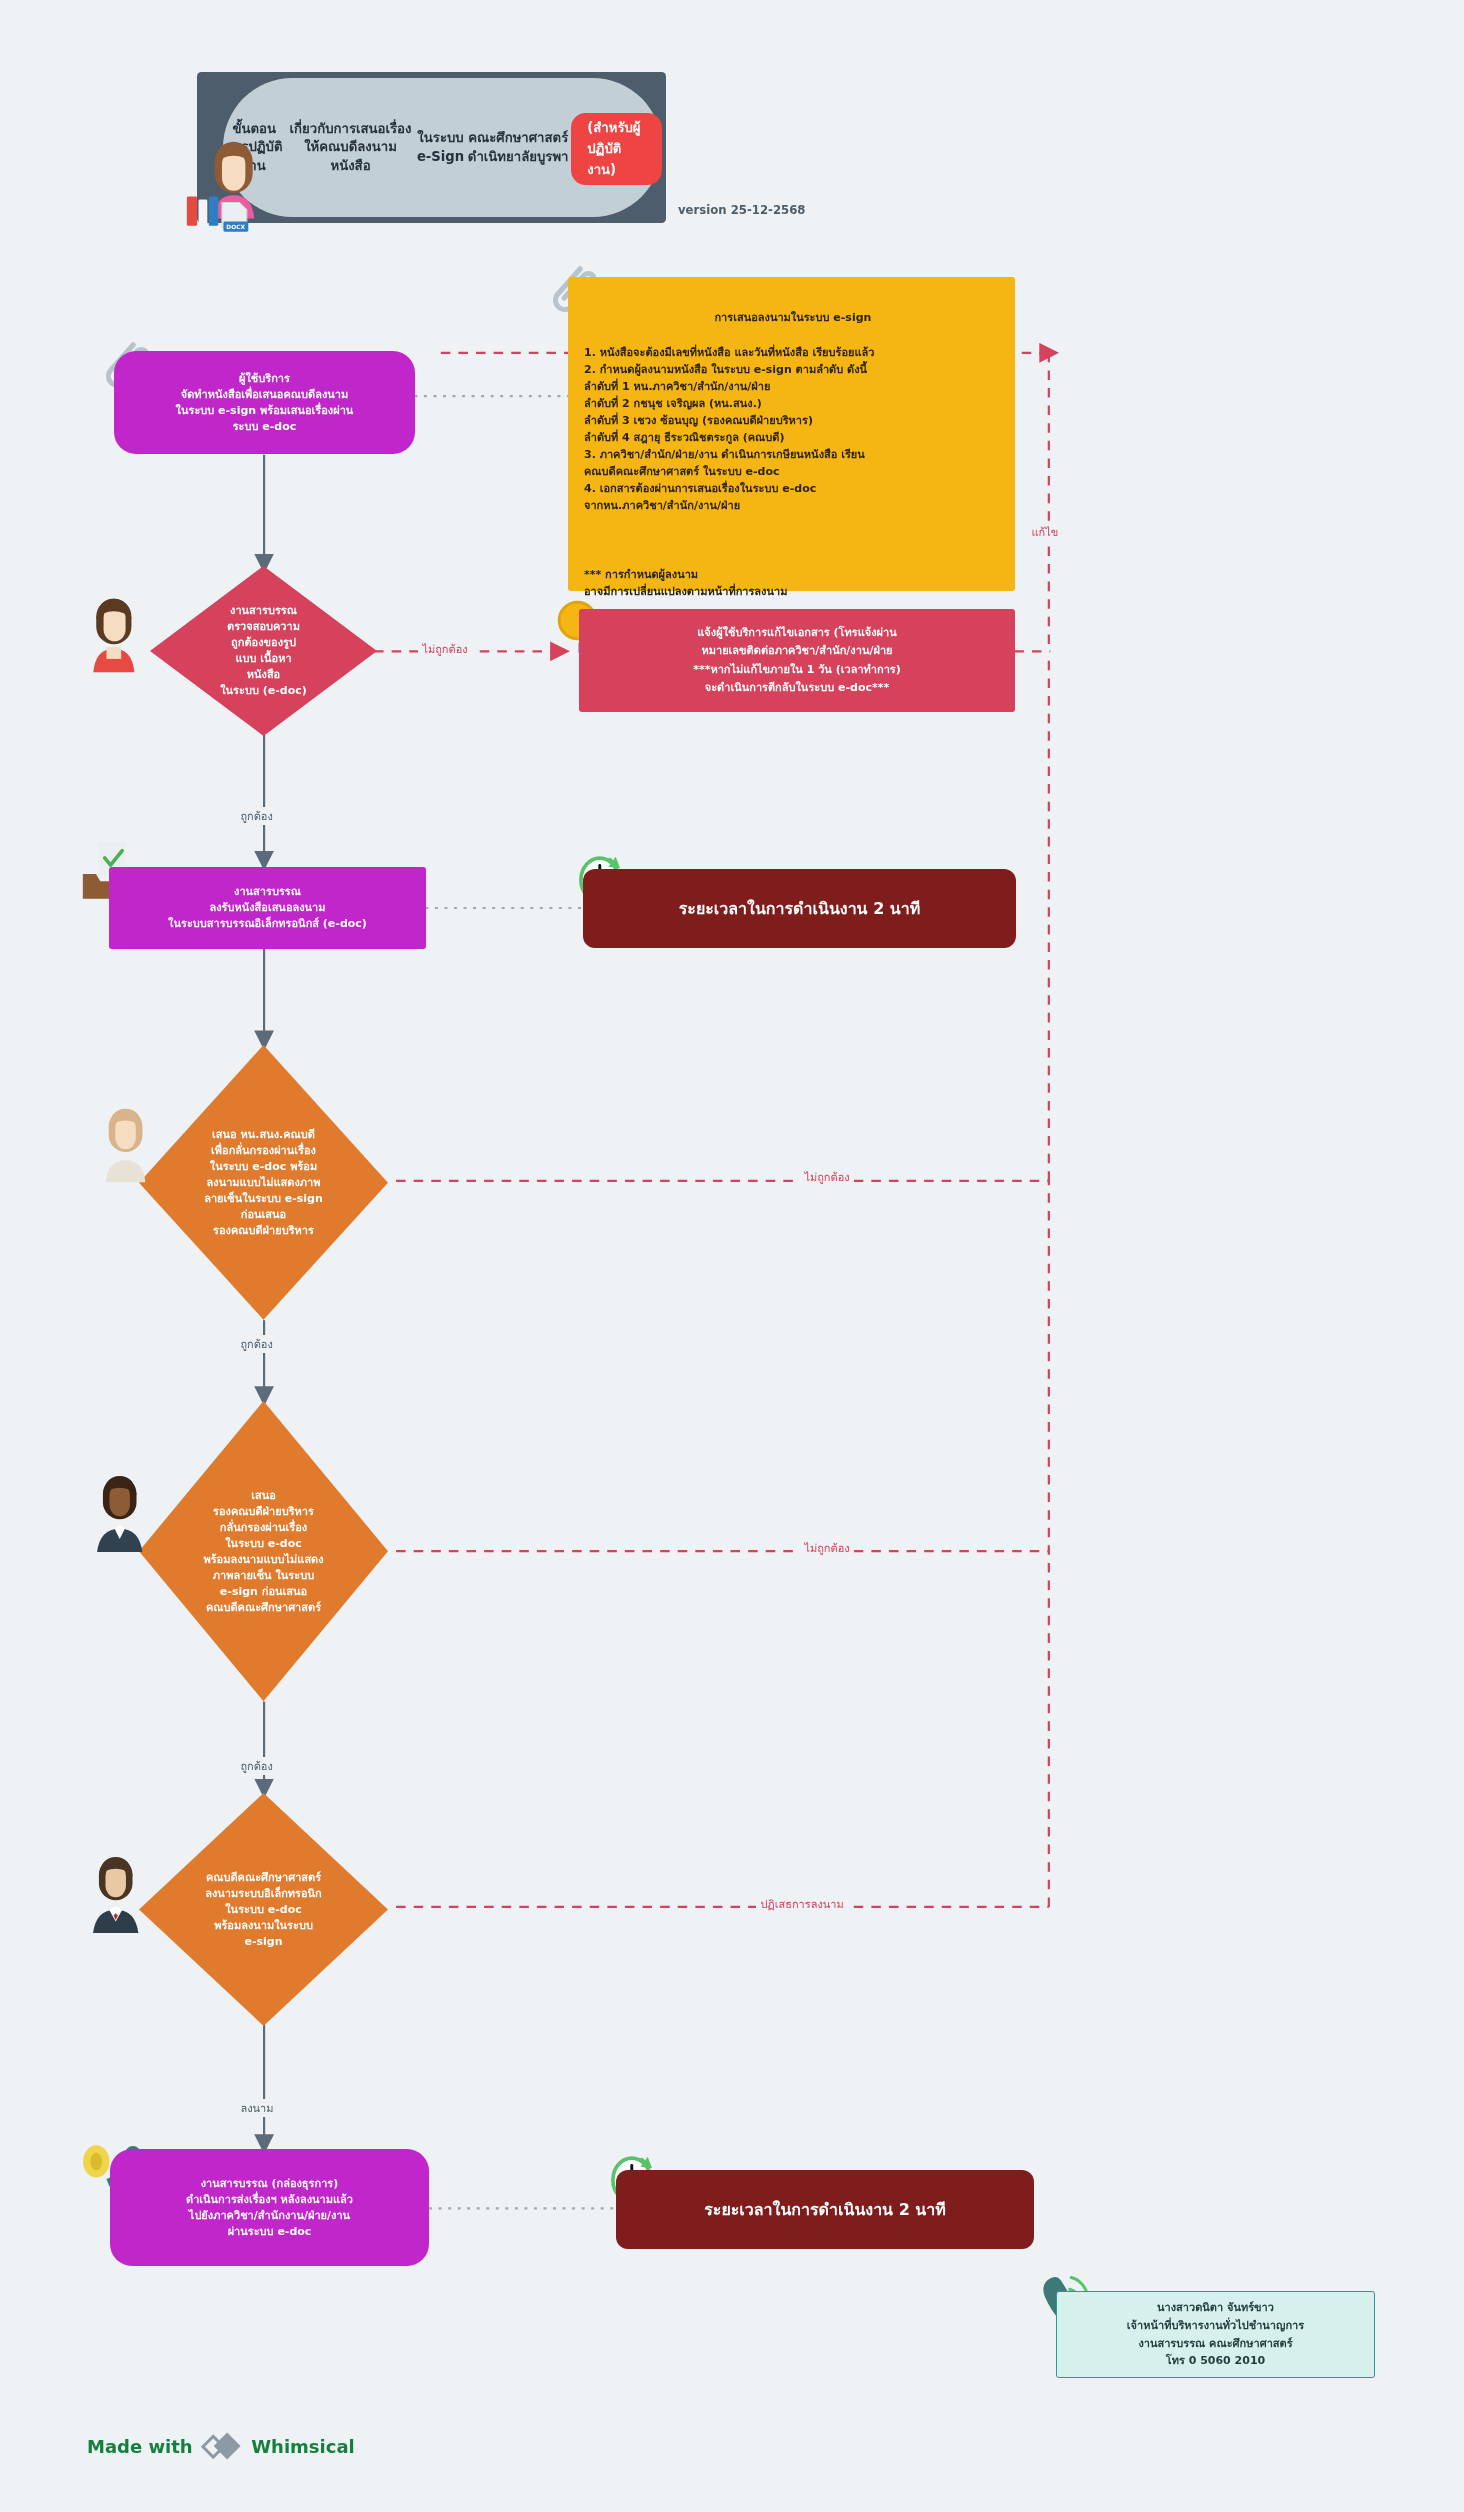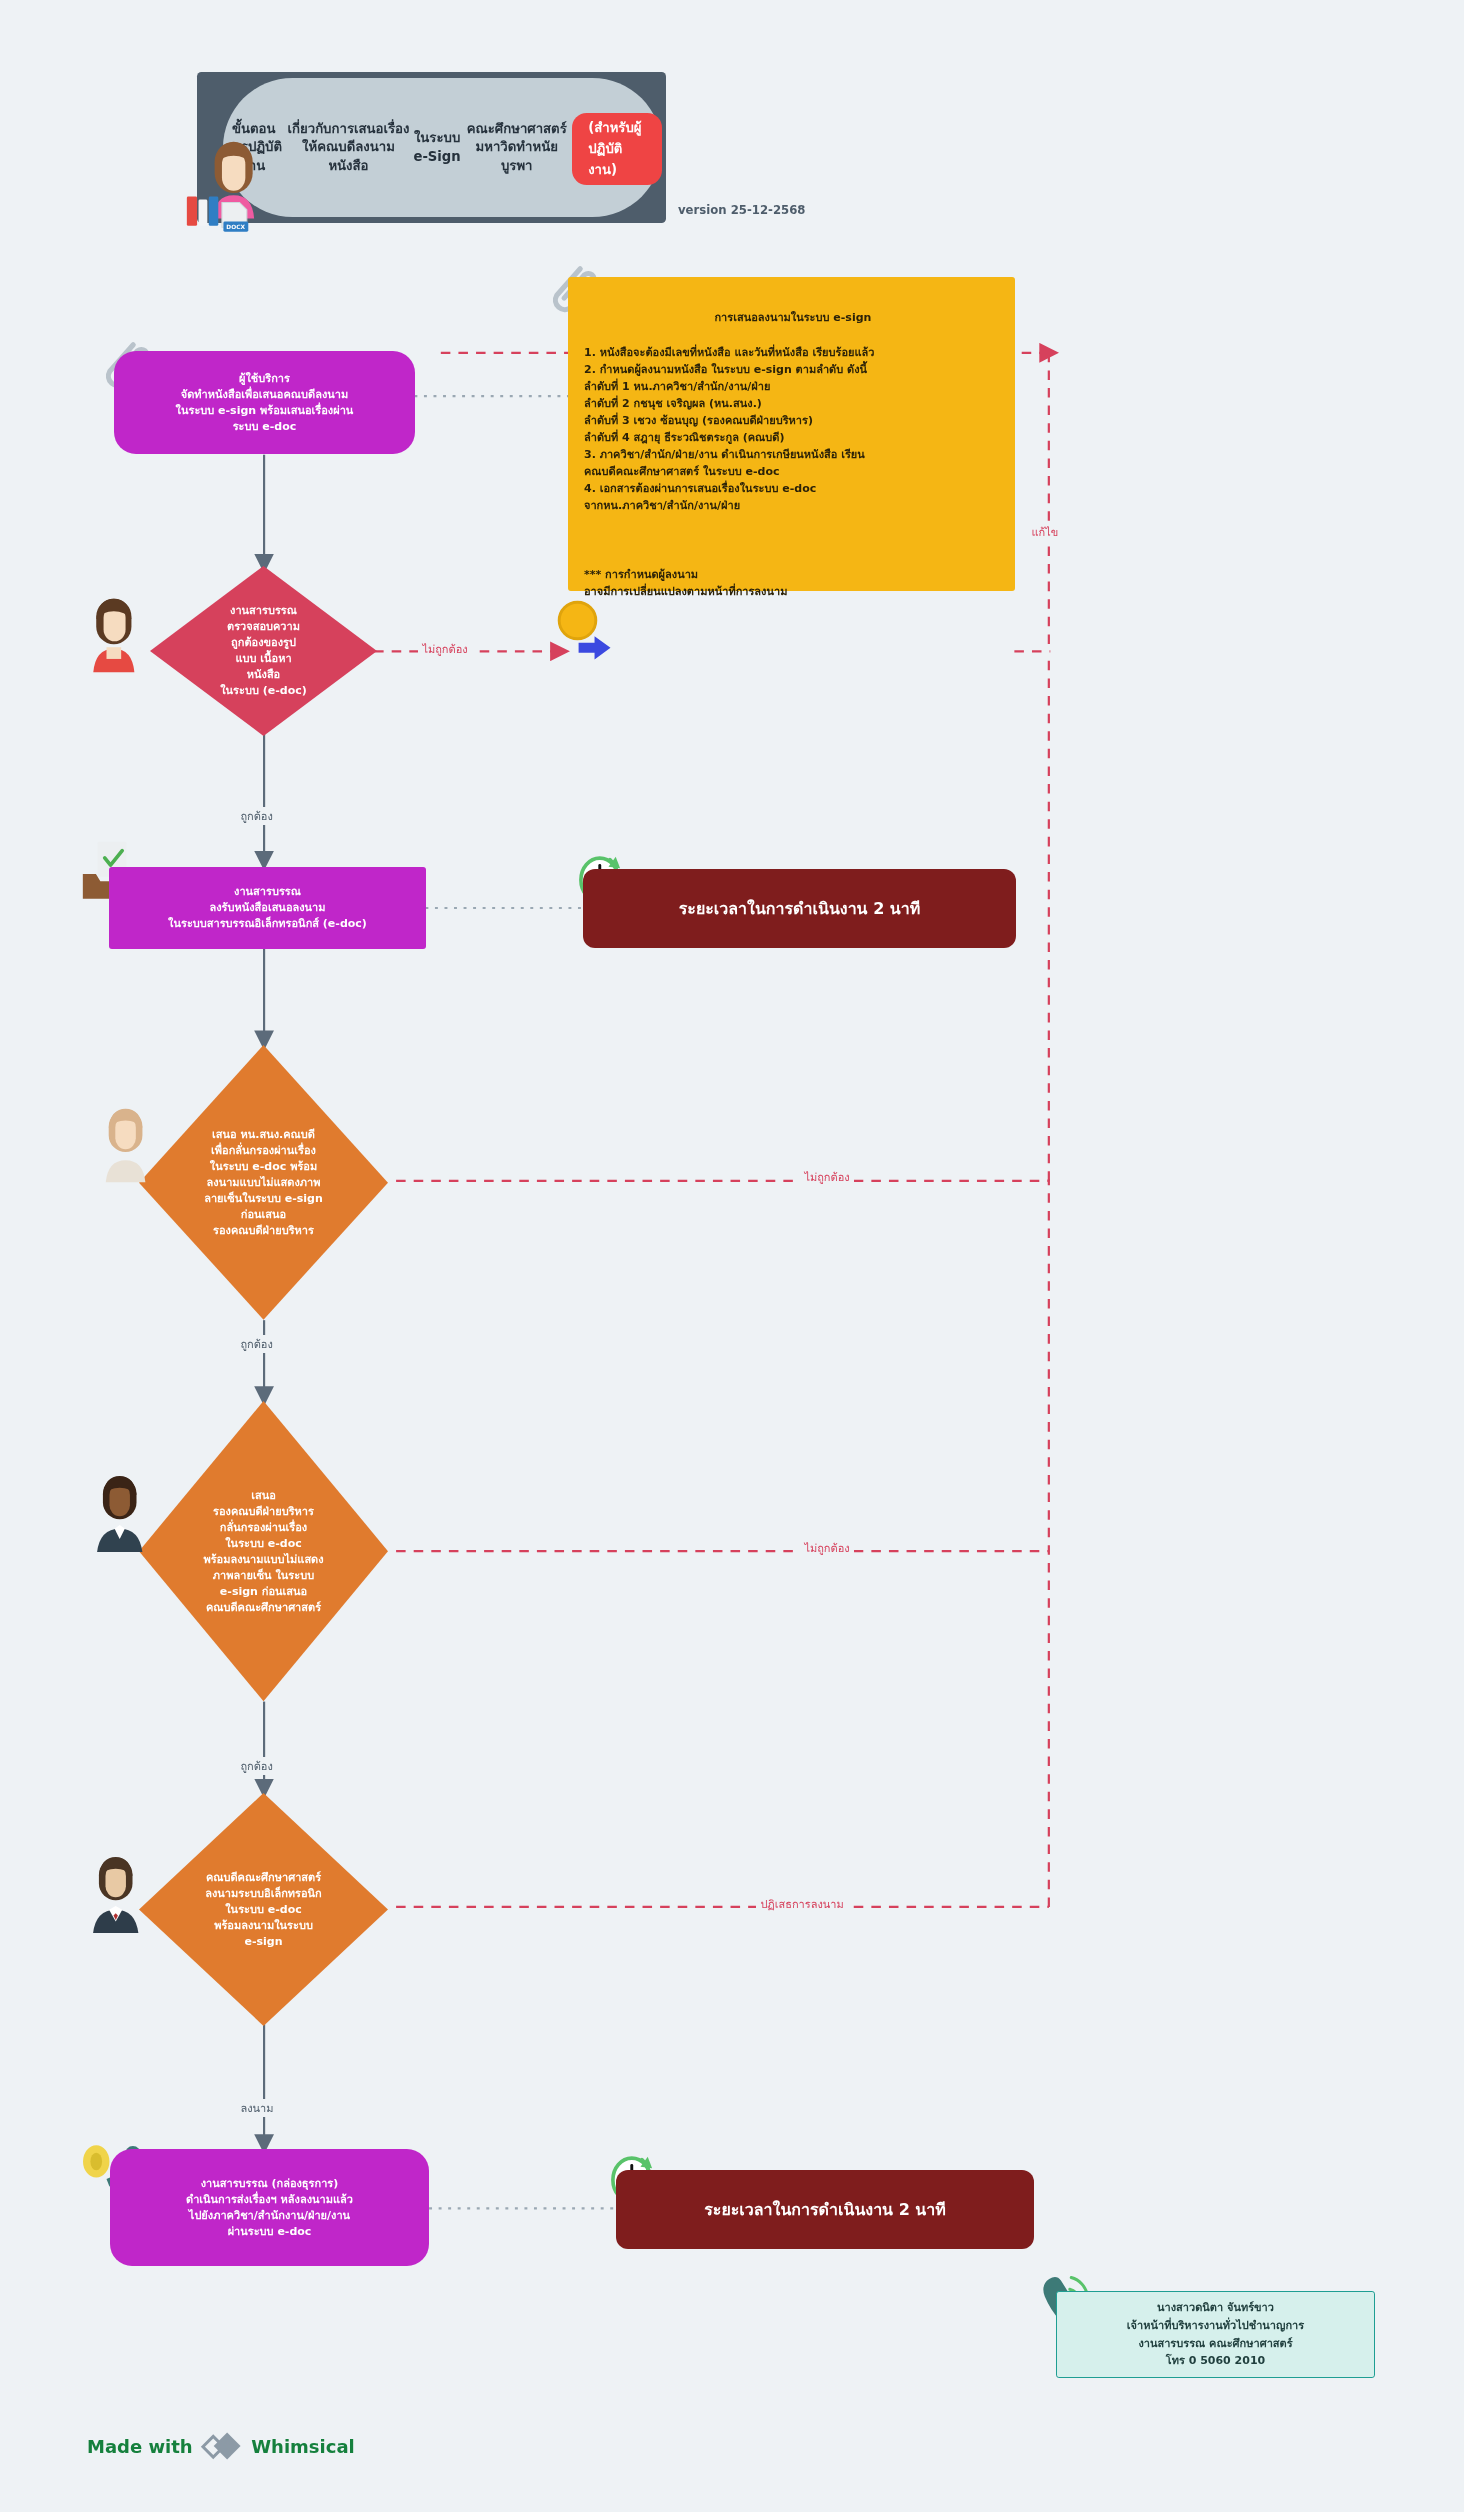--- a/index.html
+++ b/index.html
@@ -247,21 +247,21 @@
     <line x1="585" y1="3011" x2="840" y2="3011" stroke="#9aa8b3" stroke-width="3" stroke-dasharray="4 9"></line>
 
     <line x1="565" y1="540" x2="775" y2="540" stroke="#9aa8b3" stroke-width="3" stroke-dasharray="4 9"></line>
   </svg>
 
   <div class="abs title-card">
     <div class="title-inner">
       <div class="title-line">ขั้นตอนการปฏิบัติงาน</div>
       <div class="title-line">เกี่ยวกับการเสนอเรื่องให้คณบดีลงนามหนังสือ</div>
       <div class="title-line">ในระบบ e-Sign</div>
-      <div class="title-line">คณะศึกษาศาสตร์ มหาวิดทำหนัยบูรพา</div>
+      <div class="title-line">คณะศึกษาศาสตร์ ดำเนิทยาลัยบูรพา</div>
       <div class="title-pill">(สำหรับผู้ปฏิบัติงาน)</div>
     </div>
 
     <svg class="abs" style="left:-16px; top:57px; width:117px; height:103px;" viewBox="0 0 160 140" width="117" height="103">
       <g>
         <path d="M46,44 a26,27 0 0 1 52,0 v16 a26,27 0 0 1 -52,0 z" fill="#8d5b34"></path>
         <path d="M56,48 a16,18 0 0 1 32,0 v18 a16,18 0 0 1 -32,0 z" fill="#f6dcc0"></path>
         <path d="M46,48 q4,-30 26,-30 q22,0 26,30 q-10,-12 -26,-12 q-16,0 -26,12 z" fill="#8d5b34"></path>
         <path d="M44,122 q2,-32 28,-32 q26,0 28,32 z" fill="#ef5ba1"></path>
         <rect x="8" y="92" width="14" height="40" fill="#e64a42" rx="2"></rect>
@@ -323,20 +323,24 @@
     <path d="M22,112 q3,-32 28,-32 q25,0 28,32 z" fill="#e64a42"></path>
     <rect x="40" y="78" width="20" height="16" fill="#f6dcc0"></rect>
   </svg>
 
   <svg class="abs" style="left:557px; top:600px; width:41px; height:41px;" viewBox="0 0 56 56" width="41" height="41">
     <circle cx="28" cy="28" r="25" fill="#f5b614" stroke="#e0a40c" stroke-width="4"></circle>
   </svg>
   <svg class="abs" style="left:577px; top:634px; width:38px; height:29px;" viewBox="0 0 52 40" width="38" height="29">
     <path d="M2,12 L24,12 L24,3 L46,19 L24,35 L24,26 L2,26 z" fill="#3b49e0"></path>
   </svg>
+  <div class="abs red-box" style="left:579px; top:609px; width:436px; height:103px;">แจ้งผู้ใช้บริการแก้ไขเอกสาร (โทรแจ้งผ่าน
+หมายเลขติดต่อภาควิชา/สำนัก/งาน/ฝ่าย
+***หากไม่แก้ไขภายใน 1 วัน (เวลาทำการ)
+จะดำเนินการตีกลับในระบบ e-doc***</div>
 
   <div class="abs edge-label red" style="left:418px; top:640px;">ไม่ถูกต้อง</div>
   <div class="abs edge-label red" style="left:1027px; top:523px;">แก้ไข</div>
 
   <div class="abs edge-label grey-bg" style="left:236px; top:807px;">ถูกต้อง</div>
 
   <svg class="abs" style="left:77px; top:836px; width:70px; height:70px;" viewBox="0 0 96 96" width="70" height="70">
     <rect x="28" y="8" width="40" height="48" fill="#eceff1" rx="2"></rect>
     <path d="M38,30 l8,10 l16,-20" fill="none" stroke="#4caf50" stroke-width="5" stroke-linecap="round" stroke-linejoin="round"></path>
     <path d="M8,52 l18,0 l6,10 l32,0 l6,-10 l18,0 l0,34 l-80,0 z" fill="#8d5b34"></path>

